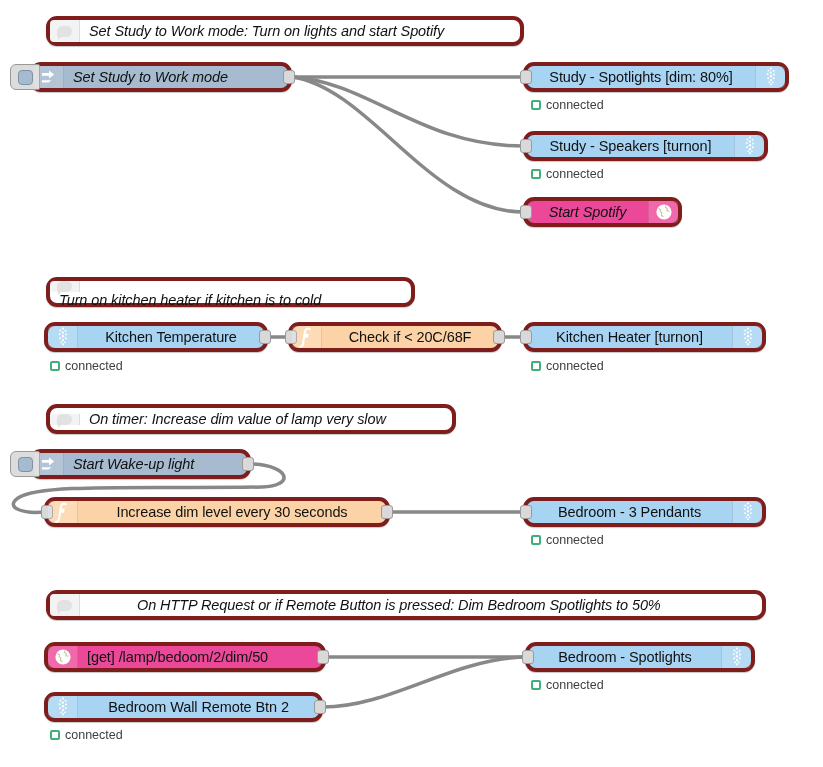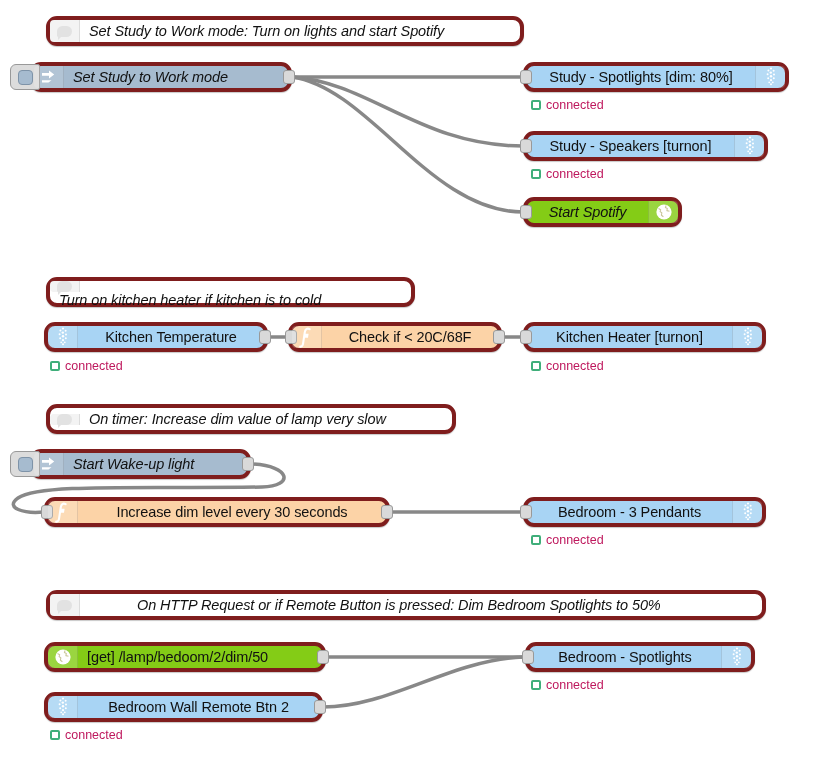--- a/index.html
+++ b/index.html
@@ -68,21 +68,21 @@
   .icon-cell.left  { border-right: 1px solid rgba(0,0,0,0.10); border-radius: 4px 0 0 4px; }
   .icon-cell.right { border-left:  1px solid rgba(0,0,0,0.10); border-radius: 0 4px 4px 0; }
 
   
   .n-blue   { background: #A8D4F4; }
   .n-blue  .icon-cell { background: rgba(255,255,255,0.16); }
   .n-inject { background: #A6BBCF; }
   .n-inject .icon-cell { background: rgba(255,255,255,0.14); }
   .n-func   { background: #FCD3A7; }
   .n-func  .icon-cell { background: rgba(255,255,255,0.18); }
-  .n-khaki  { background: #84cc16; }
+  .n-khaki  { background: #ec4899; }
   .n-khaki .icon-cell { background: rgba(255,255,255,0.18); }
   .n-comment{ background: #ffffff; }
   .n-comment .icon-cell { background: #f3f3f3; border-right: 1px solid #dcdcdc; }
 
   
   .port {
     position: absolute;
     width: 12px;
     height: 14px;
     background: #d9d9d9;
@@ -121,21 +121,21 @@
     box-sizing: border-box;
   }
 
   
   .status {
     position: absolute;
     display: flex;
     align-items: center;
     gap: 5px;
     font-size: 12.5px;
-    color: #be185d;
+    color: #404040;
     white-space: nowrap;
   }
   .status .dot {
     width: 10px;
     height: 10px;
     border: 2px solid #3FAE7A;
     border-radius: 2px;
     box-sizing: border-box;
     background: transparent;
     flex: 0 0 auto;

